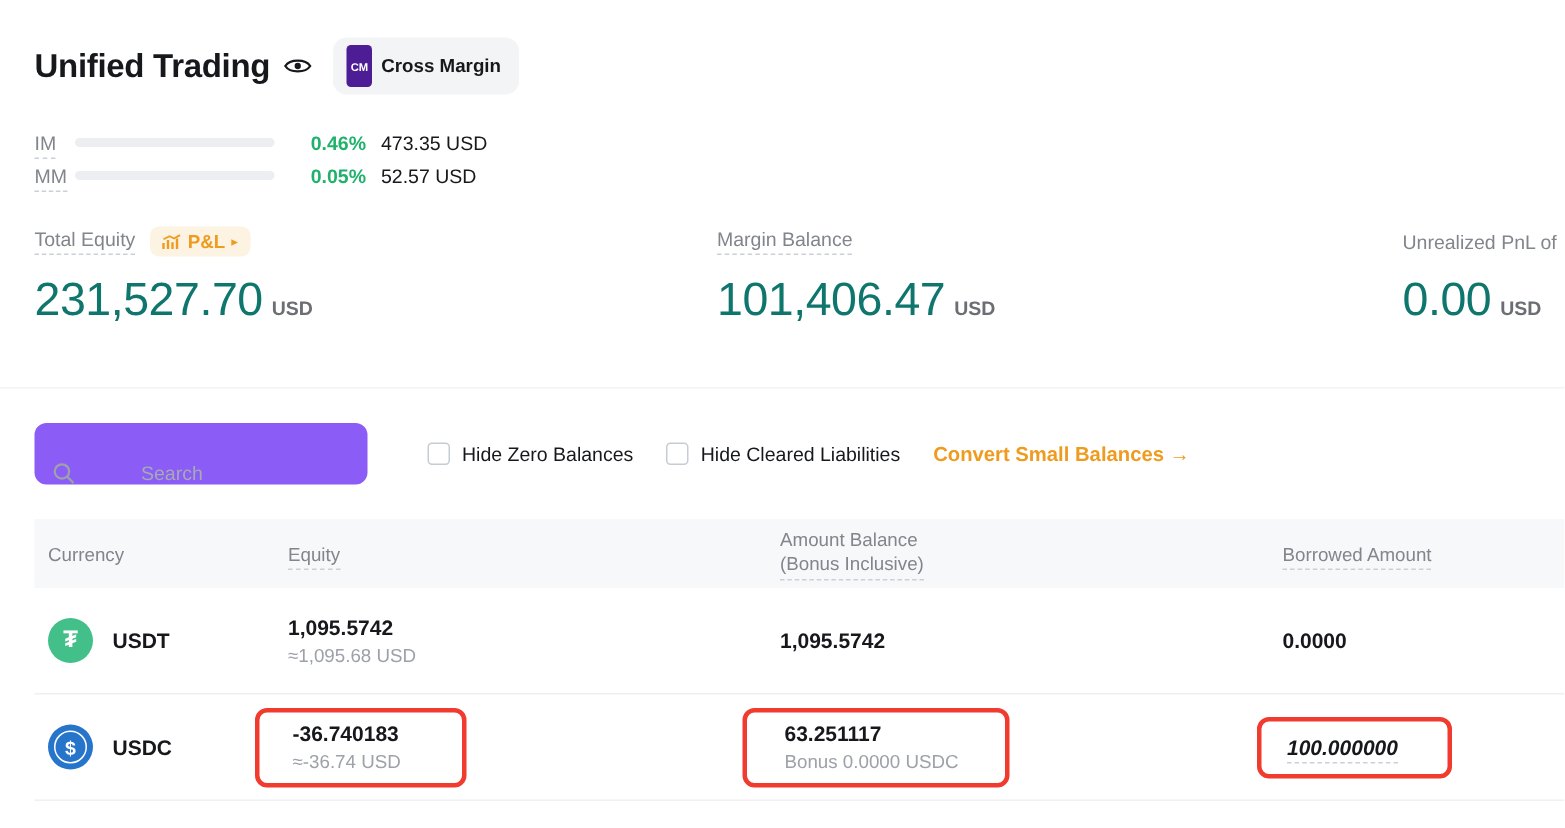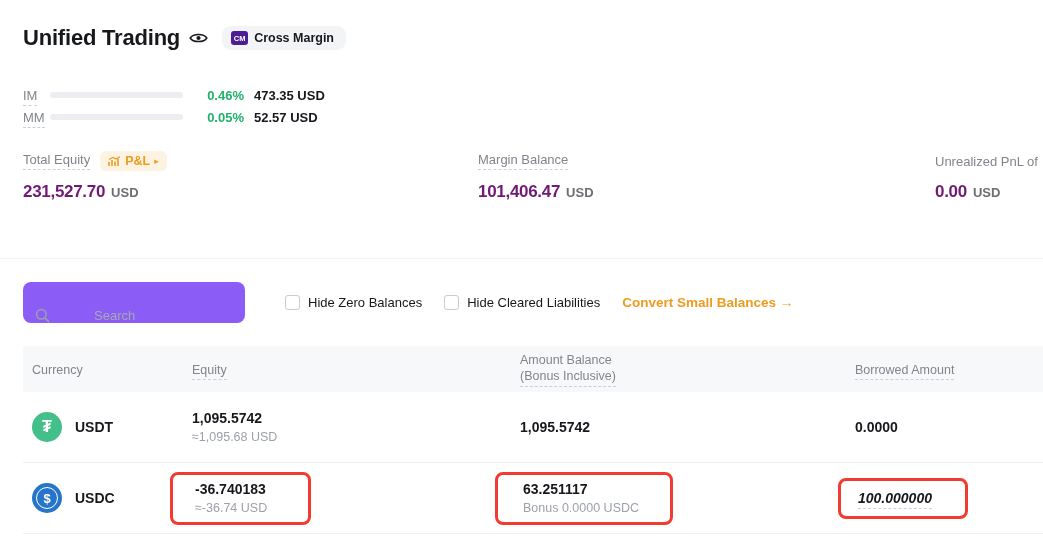--- a/index.html
+++ b/index.html
@@ -6,44 +6,44 @@
   html,body { width:1043px; height:552px; background:#ffffff; overflow:hidden;
     font-family:"Liberation Sans", sans-serif; color:#17181c; }
   .page { position:relative; width:1043px; height:552px;margin-top:10px; }
 
   
   .title-row { position:absolute; top:15px; left:23px; display:flex; align-items:center; }
   .page-title { font-size:22px; font-weight:700; letter-spacing:-0.2px; }
   .eye-btn { margin-left:9px; display:flex; align-items:center; cursor:pointer; }
   .mode-badge { margin-left:14px; display:flex; align-items:center; gap:6px;
     background:#f2f4f6; border-radius:9px; padding:5px 12px 5px 9px; cursor:pointer; }
-  .cm-chip { width:17px; height:14px; background:#4c1d95; color:#ffffff; border-radius:3px;
+  .cm-chip { width:17px; height:28px; background:#4c1d95; color:#ffffff; border-radius:3px;
     font-size:7.5px; font-weight:700; display:flex; align-items:center; justify-content:center; }
   .mode-label { font-size:12.5px; font-weight:700; color:#17181c; }
 
   
   .margin-block { position:absolute; top:74px; left:23px; }
   .mr-row { display:flex; align-items:center; height:22px; font-size:13px; }
   .mr-label { width:27px; color:#81858c; }
   .dashed { border-bottom:1px dashed #ccd0d6; padding-bottom:2px; }
   .mr-bar { width:133px; height:6px; background:#eceef1; border-radius:3px; overflow:hidden; }
   .bar-fill { height:100%; background:#20b26c; border-radius:3px; width:0; }
   .mr-pct { width:50px; text-align:right; color:#20b26c; font-weight:600; margin-left:11px; }
-  .mr-val { margin-left:10px; color:#17181c; font-weight:700; }
+  .mr-val { margin-left:10px; color:#17181c; font-weight:400; }
 
   
   .summary { position:absolute; top:141px; left:23px; right:0; display:grid;
     grid-template-columns:455px 457px auto; white-space:nowrap; }
   .sum-label-row { display:flex; align-items:center; height:20px; font-size:13px; color:#81858c; }
   .pl-badge { margin-left:10px; display:flex; align-items:center; gap:4px;
     background:#fdf3e2; border-radius:6px; padding:3px 8px; cursor:pointer; }
   .pl-text { color:#ee9b1f; font-size:12.5px; font-weight:700; }
   .pl-arrow { color:#ee9b1f; font-size:9px; }
   .sum-value-row { margin-top:11px; display:flex; align-items:baseline; }
-  .sum-value { font-size:17px; font-weight:700; letter-spacing:-0.3px; color:#701a75; }
+  .sum-value { font-size:31px; font-weight:400; letter-spacing:-0.3px; color:#0f766e; }
   .sum-unit { font-size:13px; font-weight:600; color:#6b6e73; margin-left:6px; }
 
   .section-divider { position:absolute; top:248px; left:0; width:1043px; height:1px; background:#f2f3f5; }
 
   
   .toolbar { position:absolute; top:272px; left:23px; display:flex; align-items:center; }
   .search-box { width:222px; height:41px; background:#8b5cf6; border-radius:8px;
     display:flex; align-items:flex-end; padding:0 12px;gap:36px; }
   .search-box svg { flex:none; }
   .search-input { border:none; outline:none; background:transparent; margin-left:8px;

